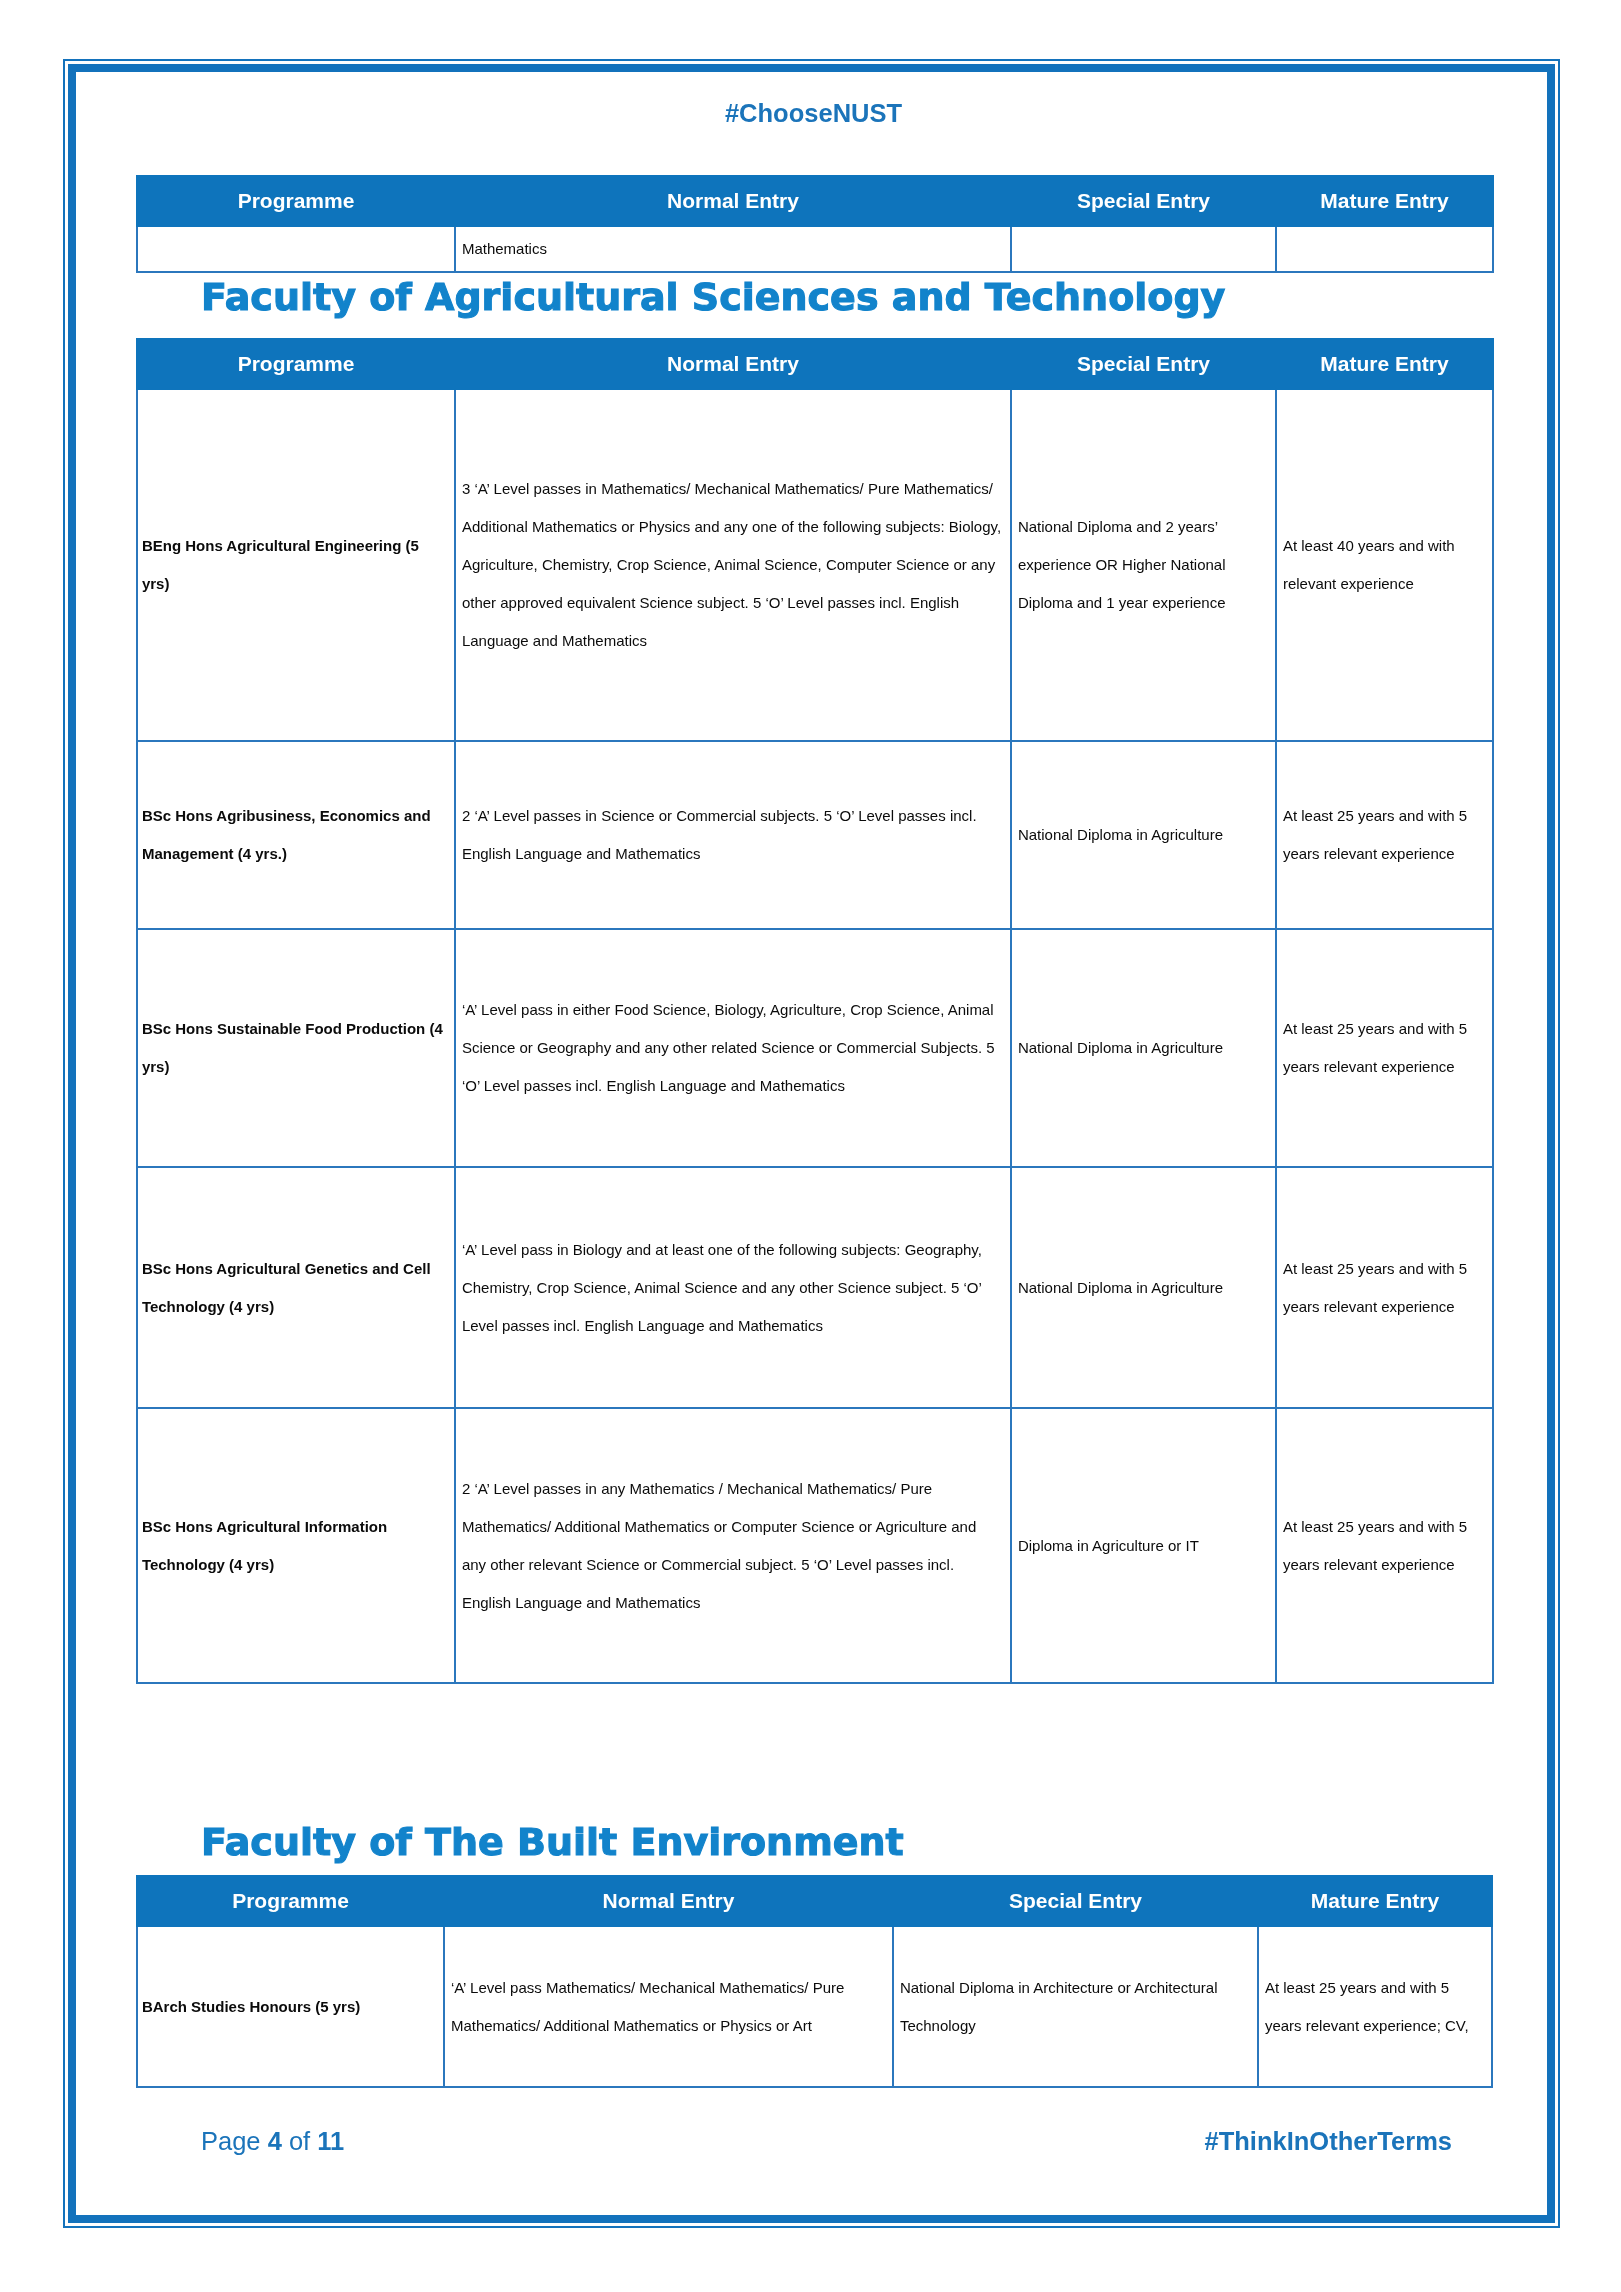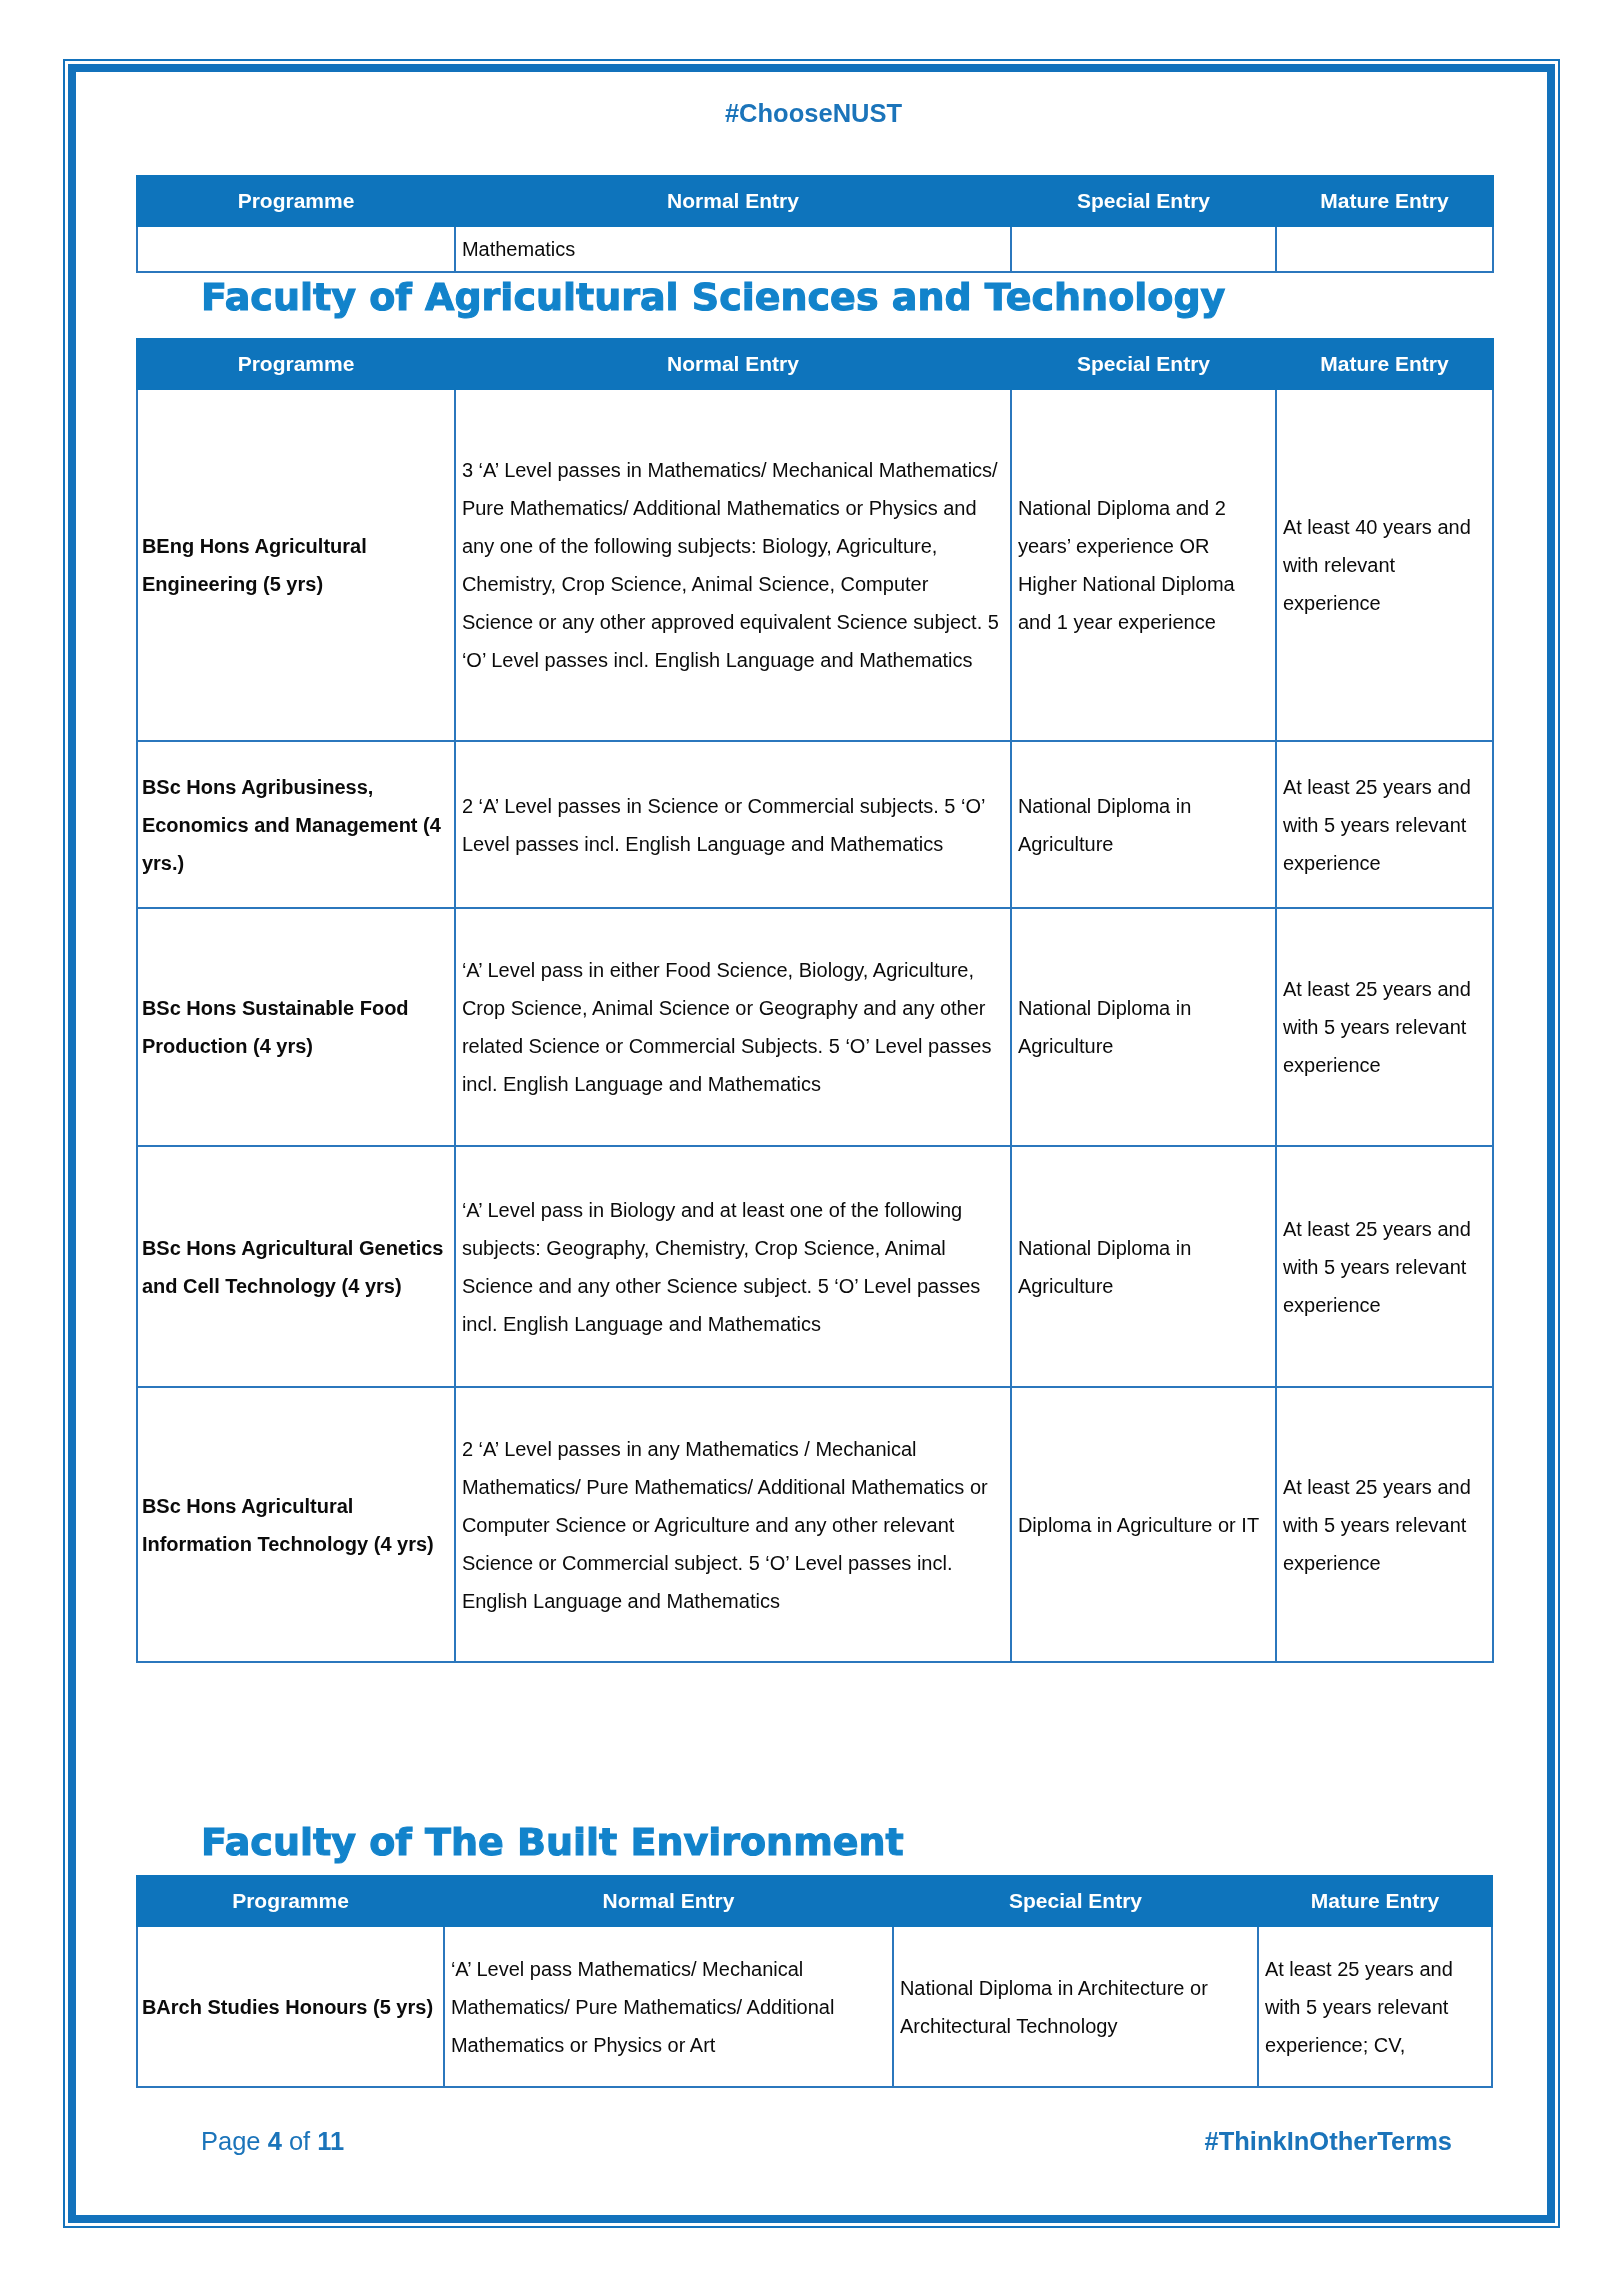--- a/index.html
+++ b/index.html
@@ -30,33 +30,33 @@
   }
   #table-continuation{top:175px;}
   #table-agri{top:338px;}
   #table-built{top:1875px;}
   .tbl th{
     background:#0e74bc;color:#ffffff;font-weight:bold;font-size:21px;
     text-align:center;vertical-align:middle;height:48px;
     border:2px solid #0e74bc;padding:0 3.9px;
   }
   .tbl td{
-    border:2px solid #2b77bd;font-size:20px;line-height:38px;
+    border:2px solid #2b77bd;font-size:15px;line-height:38px;
     padding:1px 5.9px;vertical-align:middle;background:#ffffff;color:#0b0b0b;
     overflow:hidden;
   }
   .tbl td.prog{font-weight:bold;padding-left:3.9px;}
   
   .cA1{width:318px;} .cA2{width:556px;} .cA3{width:265px;} .cA4{width:217px;}
   
   .cC1{width:307px;} .cC2{width:449px;} .cC3{width:365px;} .cC4{width:234px;}
   
   tr.h-cont{height:46px;}
   tr.h-r1{height:352px;}
-  tr.h-r2{height:167px;border-radius:6px;}
+  tr.h-r2{height:188px;border-radius:6px;}
   tr.h-r3{height:238px;}
   tr.h-r4{height:241px;}
   tr.h-r5{height:275px;}
   tr.h-built{height:161px;margin-left:44px;}
   
   .footer-left{
     position:absolute;left:201px;top:2127px;font-size:25.5px;color:#1b74ba;
   }
   .footer-left b{font-weight:bold;}
   .footer-right{

